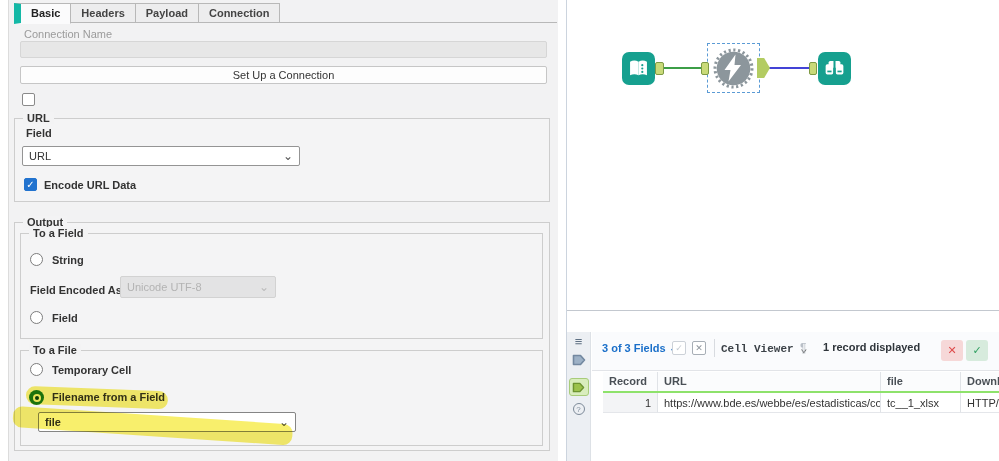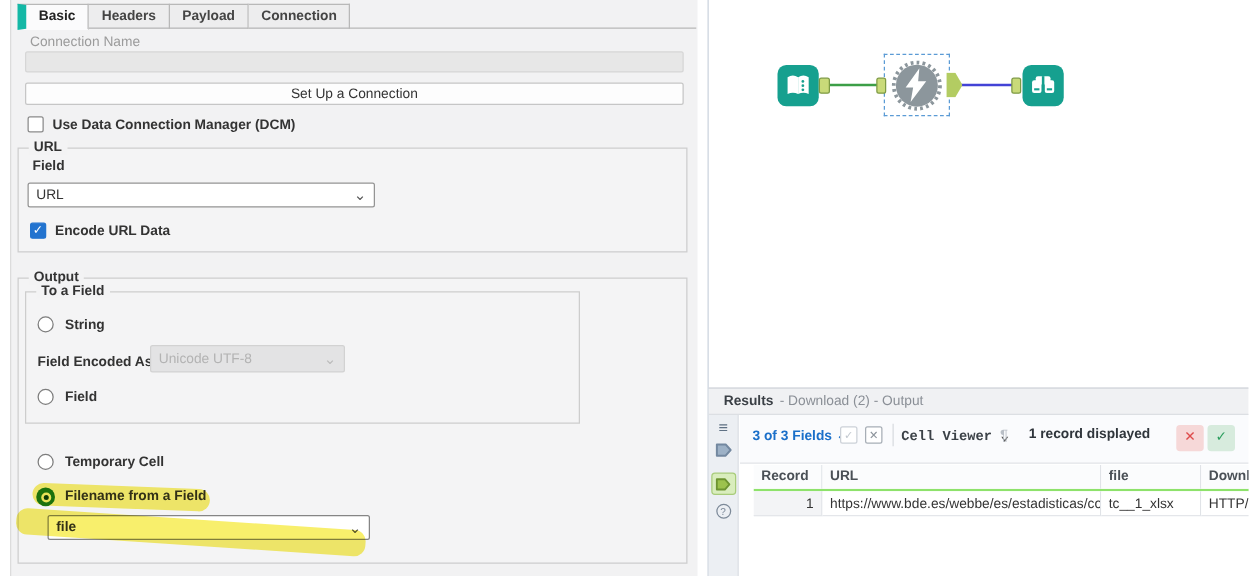--- a/index.html
+++ b/index.html
@@ -71,50 +71,52 @@
     <div class="tab">Headers</div>
     <div class="tab">Payload</div>
     <div class="tab">Connection</div>
   </div>
 
   <div class="abs graylab" style="left:24px;top:28px;">Connection Name</div>
   <div class="abs dis-input"></div>
   <div class="abs btn">Set Up a Connection</div>
 
   <span class="abs cb" style="left:22px;top:93px;"></span>
-  <span class="abs lab" style="left:42px;top:94px;">Use Data Connection Manager (DCM)</span>
 
   <div class="abs grp" style="left:14px;top:118px;width:536px;height:84px;">
     <span class="legend" style="left:8px;">URL</span>
   </div>
   <span class="abs lab" style="left:26px;top:127px;">Field</span>
   <div class="dd" style="left:22px;top:146px;width:278px;height:20px;">
     <span>URL</span>
     <span class="chev">⌄</span>
   </div>
   <span class="abs cb checked" style="left:24px;top:178px;">✓</span>
   <span class="abs lab" style="left:44px;top:179px;">Encode URL Data</span>
 
   <div class="abs grp" style="left:14px;top:222px;width:536px;height:229px;">
     <span class="legend" style="left:8px;">Output</span>
   </div>
 
-  <div class="abs grp" style="left:20px;top:233px;width:444px;height:106px;">
+  <div class="abs grp" style="left:20px;top:233px;width:523px;height:106px;">
     <span class="legend" style="left:8px;">To a Field</span>
   </div>
   <span class="abs radio" style="left:30px;top:253px;"></span>
   <span class="abs lab" style="left:52px;top:254px;">String</span>
   <span class="abs lab" style="left:30px;top:284px;">Field Encoded As</span>
   <div class="dd disabled" style="left:120px;top:276px;width:156px;height:22px;">
     <span>Unicode UTF-8</span>
     <span class="chev">⌄</span>
   </div>
   <span class="abs radio" style="left:30px;top:311px;"></span>
   <span class="abs lab" style="left:52px;top:312px;">Field</span>
 
+  <div class="abs grp" style="left:20px;top:350px;width:523px;height:96px;">
+    <span class="legend" style="left:8px;">To a File</span>
+  </div>
   <span class="abs radio" style="left:30px;top:363px;"></span>
   <span class="abs lab" style="left:52px;top:364px;">Temporary Cell</span>
   <span class="abs radio-on" style="left:29px;top:390px;">
       <span class="r-mid">
         <span class="r-dot"></span>
       </span>
     </span>
   <span class="abs lab" style="left:52px;top:391px;">Filename from a Field</span>
   <div class="dd" style="left:38px;top:412px;width:258px;height:20px;border-color:#858585;">
     <span style="font-weight:600;">file</span>
@@ -157,24 +159,20 @@
       <rect x="9" y="7" width="14" height="8" rx="2" fill="#fff"></rect>
       <rect x="5.5" y="11" width="9" height="12" rx="2" fill="#fff"></rect>
       <rect x="17.5" y="11" width="9" height="12" rx="2" fill="#fff"></rect>
       <rect x="14.8" y="7" width="2.4" height="16" fill="#16a08f"></rect>
       <rect x="7.5" y="18.5" width="5" height="2" fill="#16a08f"></rect>
       <rect x="19.5" y="18.5" width="5" height="2" fill="#16a08f"></rect>
     </svg>
   </div>
 
   <div class="abs res-top"></div>
-  <div class="abs res-head">
-    <span style="font-weight:700;color:#3b4046;">Results</span>
-    <span style="color:#8a8f96;margin-left:5px;">- Download (2) - Output</span>
-  </div>
 
   <div class="abs res-strip">
     <span style="margin-top:4px;color:#5f7184;font-size:13px;line-height:12px;">≡</span>
     <svg width="14" height="12" viewBox="0 0 14 12" style="margin-top:6px;">
       <polygon points="1.5,1.5 8.5,1.5 12.5,6 8.5,10.5 1.5,10.5" fill="#9db1c6" stroke="#7388a0" stroke-width="1.6" stroke-linejoin="round"></polygon>
     </svg>
     <div class="strip-sel" style="margin-top:12px;">
       <svg width="13" height="11" viewBox="0 0 14 12">
         <polygon points="1.5,1.5 8.5,1.5 12.5,6 8.5,10.5 1.5,10.5" fill="#9cc24d" stroke="#6d9431" stroke-width="1.6" stroke-linejoin="round"></polygon>
       </svg>

